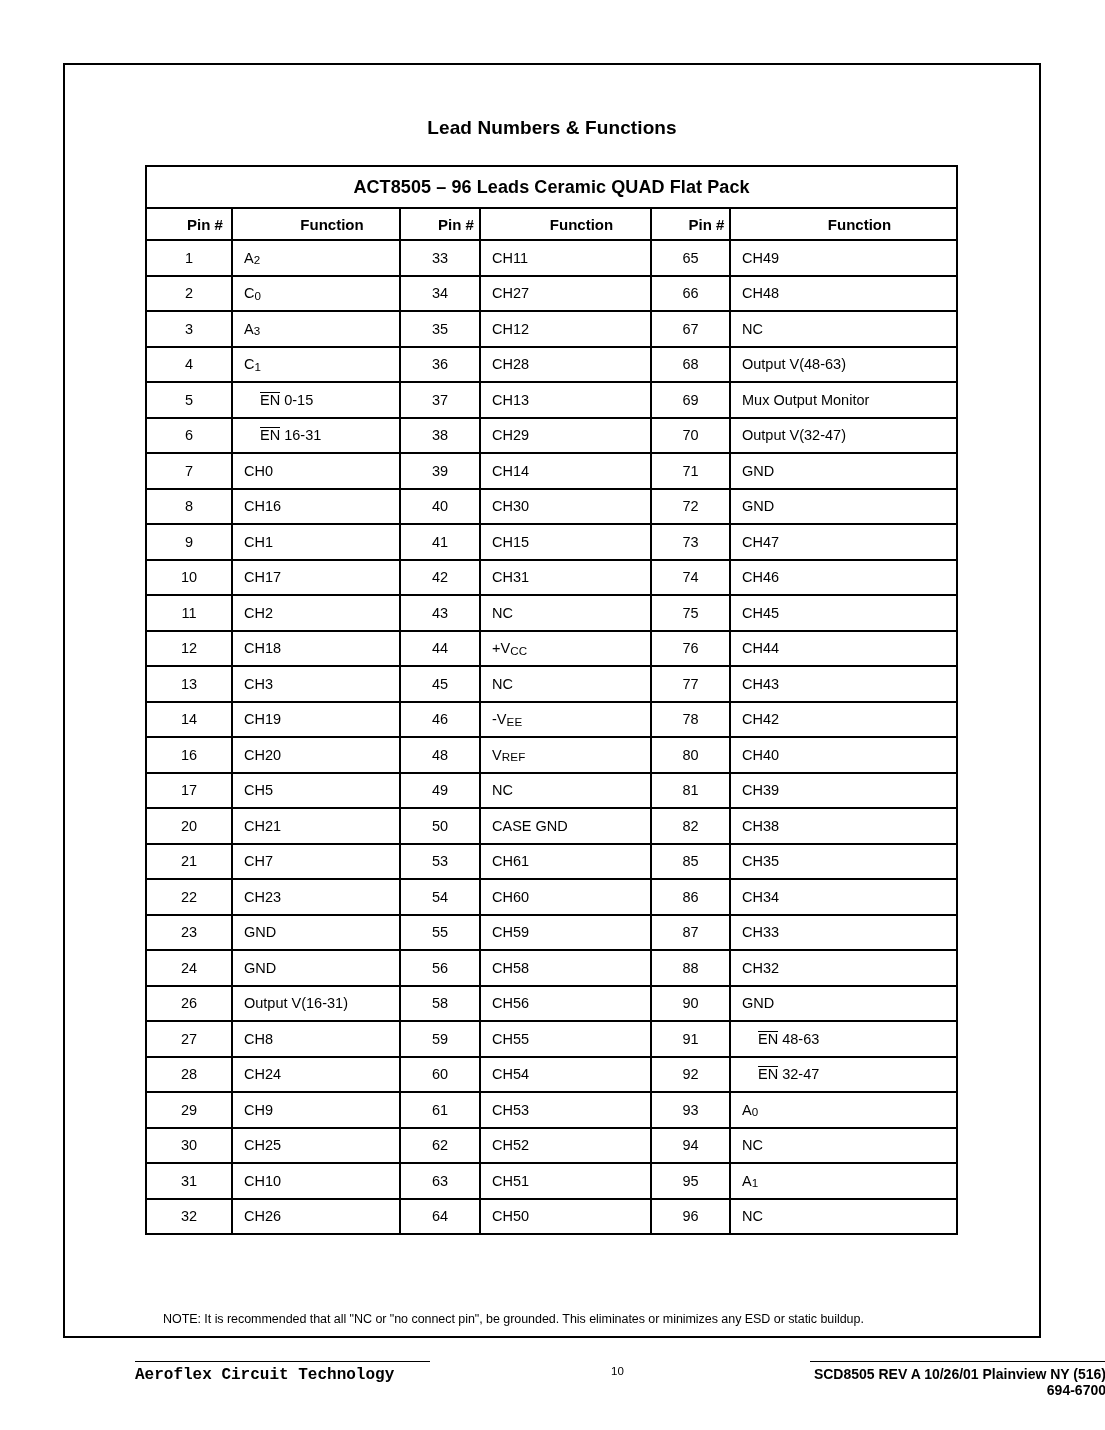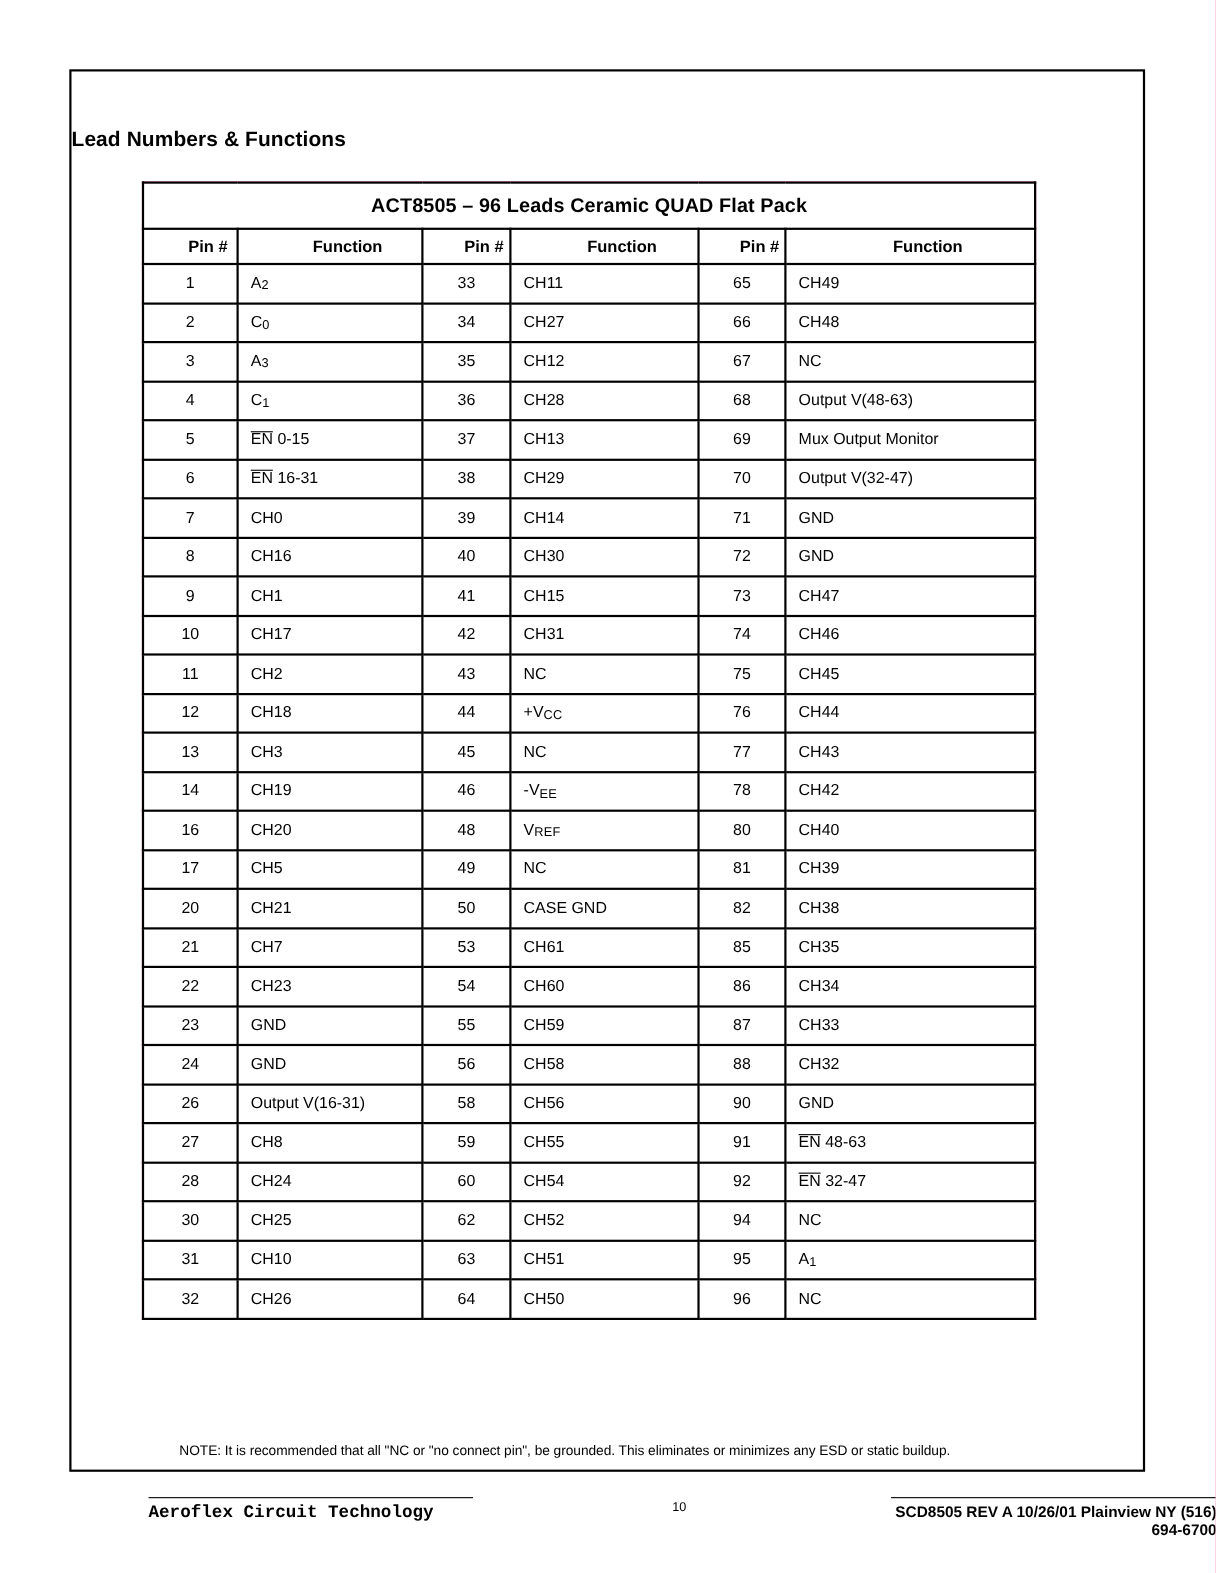--- a/index.html
+++ b/index.html
@@ -27,35 +27,35 @@
     box-sizing: border-box;
     background: #fff;
   }
 
   
   #doc-heading {
     position: absolute;
     left: 0;
     top: 52px;
     width: 100%;
-    text-align: left;
+    text-align: center;
     font-size: 19px;
     font-weight: bold;
     letter-spacing: 0.1px;
   }
 
   
   #lead-table {
     position: absolute;
-    left: 64px;
+    left: 80px;
     top: 100px;
     width: 811px;
     border-collapse: collapse;
     table-layout: fixed;
-    background: #ec4899;
+    background: #737373;
   }
   #lead-table td, #lead-table th {
     border: 2px solid #000;
     padding: 0;
     vertical-align: middle;
     background: #fff;
   }
   #lead-table .title-cell {
     height: 40px;
     text-align: center;
@@ -98,20 +98,21 @@
     vertical-align: baseline;
     position: relative;
     top: 0.12em;
     letter-spacing: 0.2px;
   }
   .ovl {
     border-top: 1.6px solid #000;
     padding-top: 0px;
     display: inline-block;
     line-height: 1.02;
+    margin-left: 16px;
   }
 
   
   #table-note {
     position: absolute;
     left: 98px;
     top: 1247px;
     width: 800px;
     font-size: 12.5px;
     font-weight: normal;
@@ -373,20 +374,28 @@
         </tr>
         <tr>
           <td class="pin">28</td>
           <td class="func">CH24</td>
           <td class="pin">60</td>
           <td class="func">CH54</td>
           <td class="pin">92</td>
           <td class="func"><span class="ovl">EN</span><span> 32-47</span></td>
         </tr>
         <tr>
+          <td class="pin">29</td>
+          <td class="func">CH9</td>
+          <td class="pin">61</td>
+          <td class="func">CH53</td>
+          <td class="pin">93</td>
+          <td class="func"><span>A</span><span class="sub">0</span></td>
+        </tr>
+        <tr>
           <td class="pin">30</td>
           <td class="func">CH25</td>
           <td class="pin">62</td>
           <td class="func">CH52</td>
           <td class="pin">94</td>
           <td class="func">NC</td>
         </tr>
         <tr>
           <td class="pin">31</td>
           <td class="func">CH10</td>

